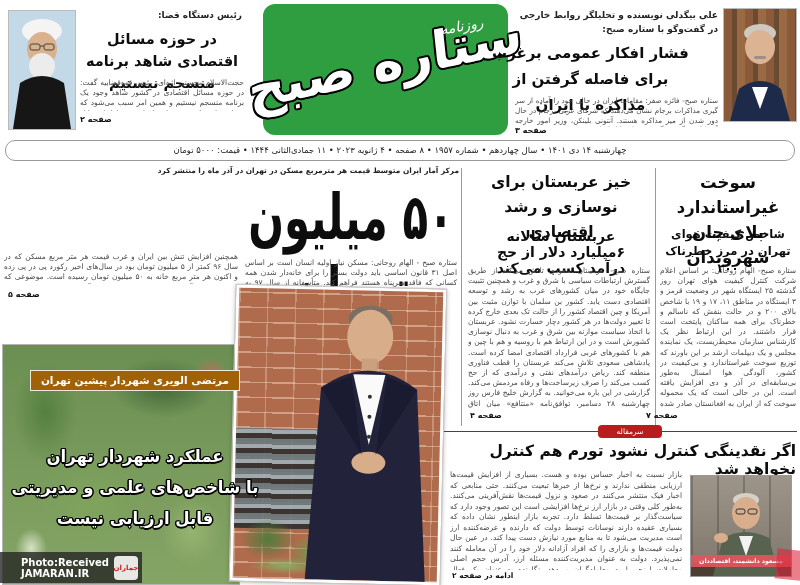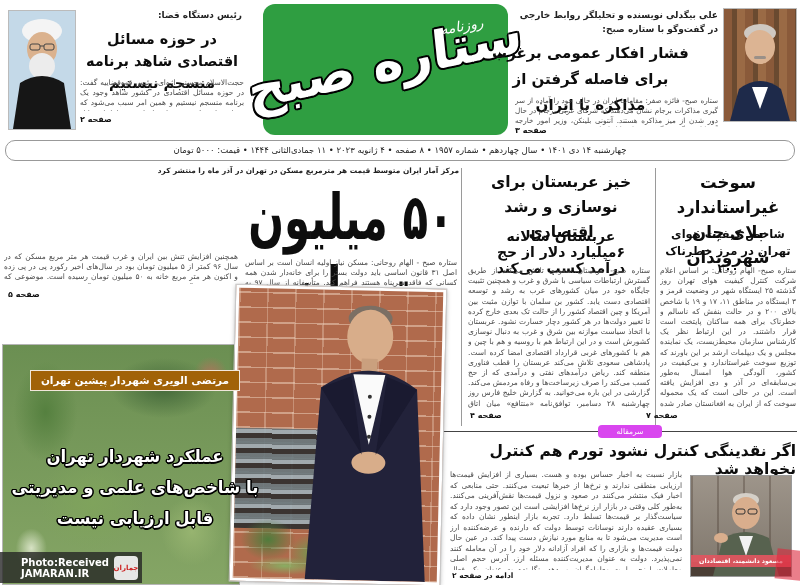--- a/index.html
+++ b/index.html
@@ -54,21 +54,21 @@
   
   .overlay-hl{font-weight:bold;color:#fff;text-align:center;font-size:16.5px;line-height:31px;
     text-shadow:1.5px 0 #000,-1.5px 0 #000,0 1.5px #000,0 -1.5px #000,
     1px 1px #000,-1px -1px #000,1px -1px #000,-1px 1px #000;}
   .watermark{background:rgba(35,35,35,.78);display:flex;align-items:center;gap:5px;padding:0 4px;box-sizing:border-box;}
   .wm-logo{width:24px;height:24px;background:rgba(255,255,255,.88);border-radius:4px;
     display:flex;align-items:center;justify-content:center;font-size:7px;font-weight:bold;color:#c22;}
   .wm-txt{color:#fff;font-size:10px;font-weight:bold;line-height:11px;direction:ltr;text-align:left;}
   .dateline{border:1px solid #999;border-radius:10px;text-align:center;font-size:8.5px;
     color:#222;line-height:19px;}
-  .pill{background:#d946ef;border-radius:4px;color:#fff;font-size:7.5px;text-align:center;line-height:13px;}
+  .pill{background:#b91c1c;border-radius:4px;color:#fff;font-size:7.5px;text-align:center;line-height:13px;}
   .caption-band{background:rgba(226,85,95,.92);color:#fff;font-size:6.3px;font-weight:bold;
     text-align:center;line-height:12px;}
   .red-wm{background:rgba(220,40,60,.6);transform:rotate(6deg);}
   .center{text-align:center;}
   .right{text-align:right;}
 </style>
 </head>
 <body>
 
 <div class="page">

